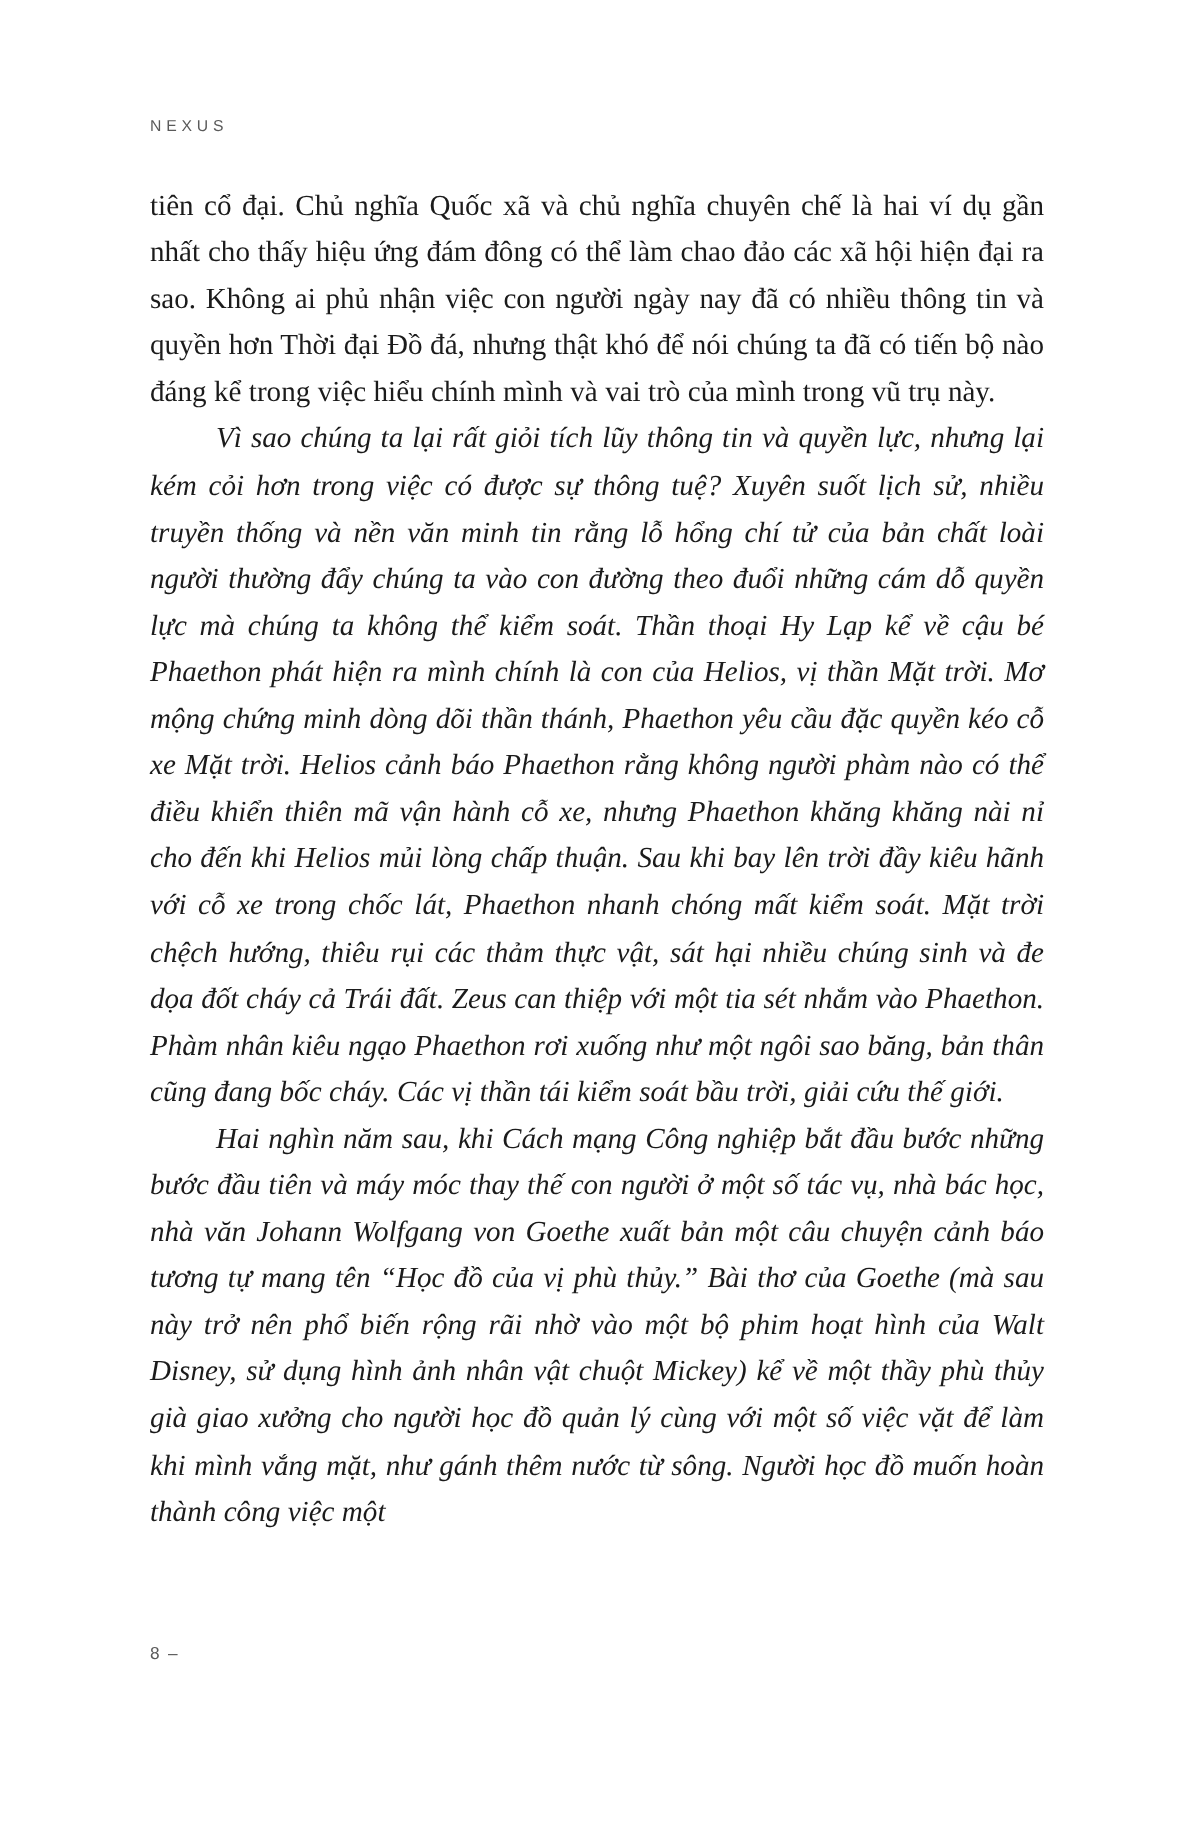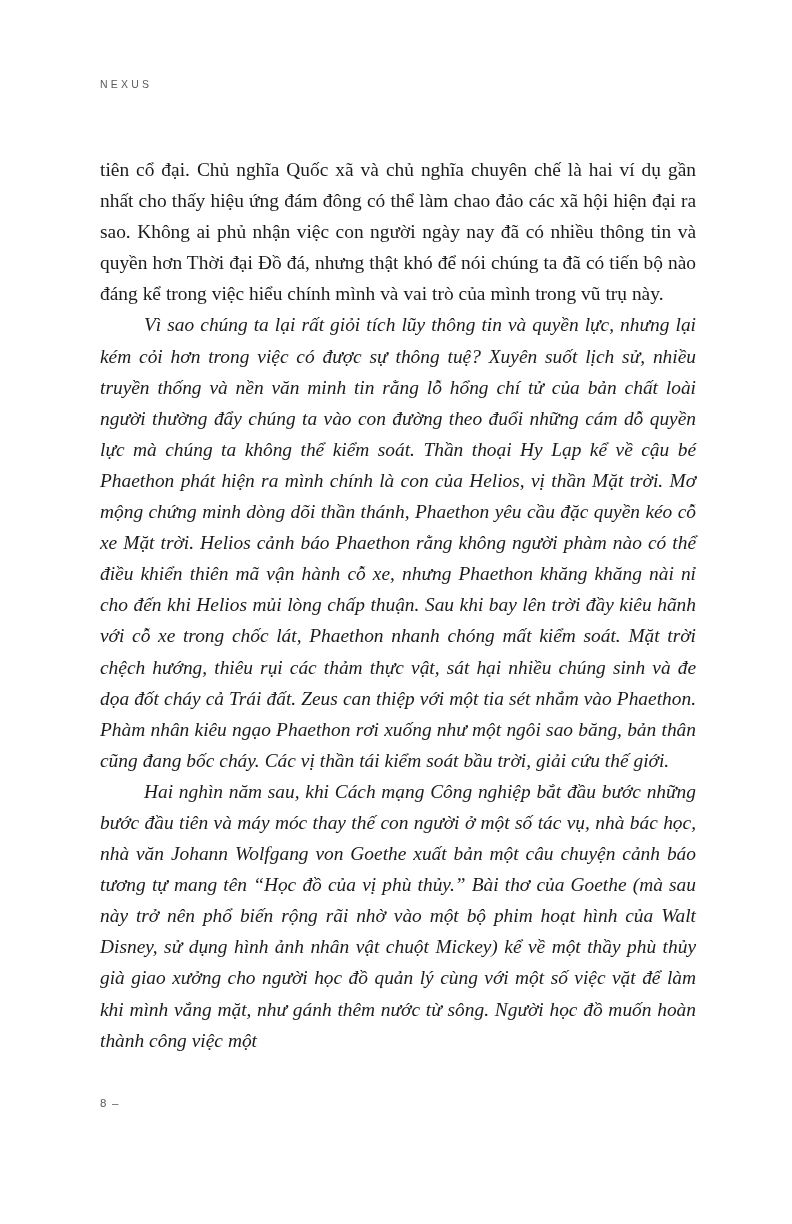--- a/index.html
+++ b/index.html
@@ -27,21 +27,20 @@
     color: #5a5a5a;
     font-weight: 400;
     text-transform: uppercase;
     white-space: nowrap;
   }
   .body-col {
     position: absolute;
     left: 100px;
     top: 122px;
     width: 596px;
-    margin-top: 32px;
   }
   .para {
     font-family: "Liberation Serif", "DejaVu Serif", serif;
     font-size: 19.4px;
     line-height: 31.1px;
     color: #1b1b1b;
     text-align: justify;
     text-justify: inter-word;
     margin: 0;
     hyphens: none;

